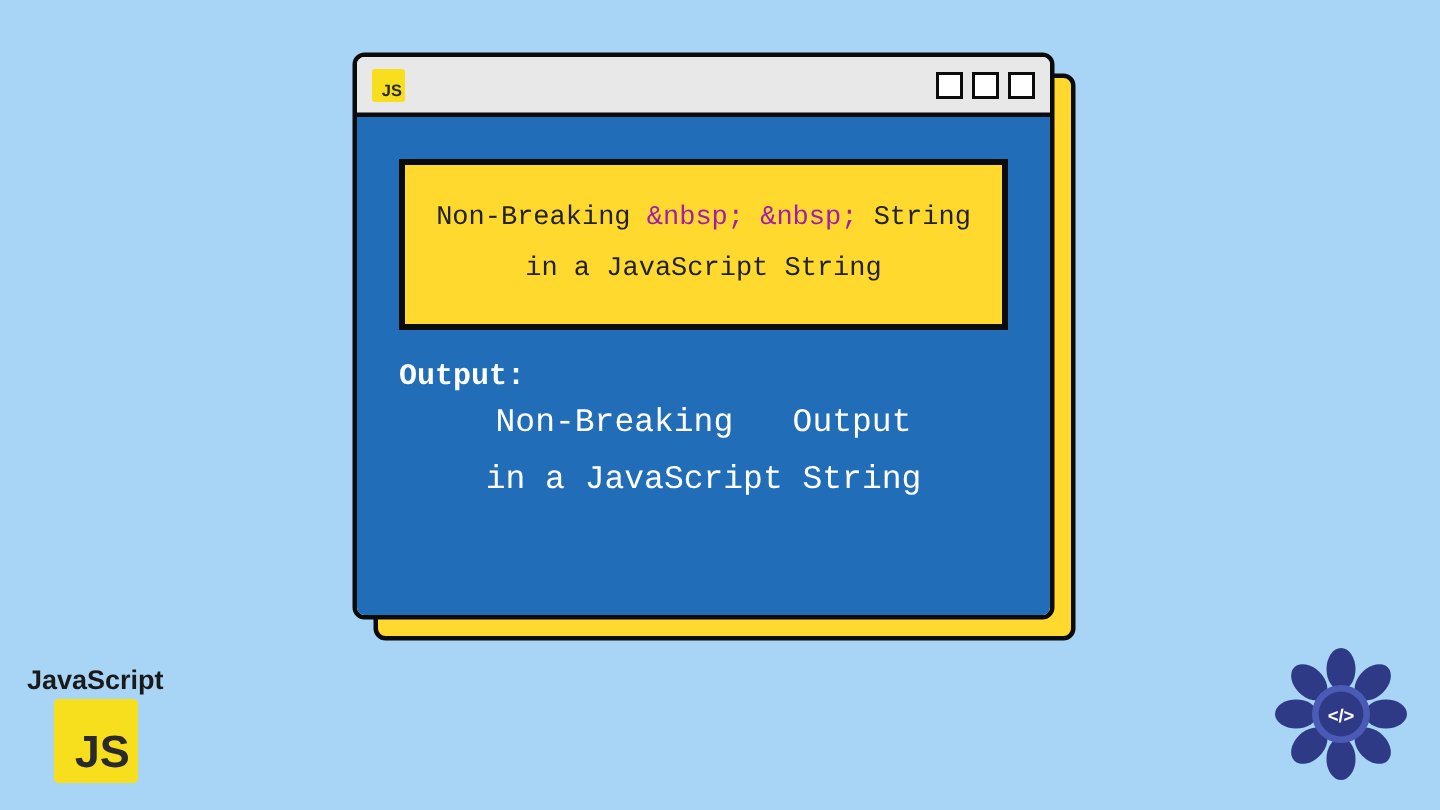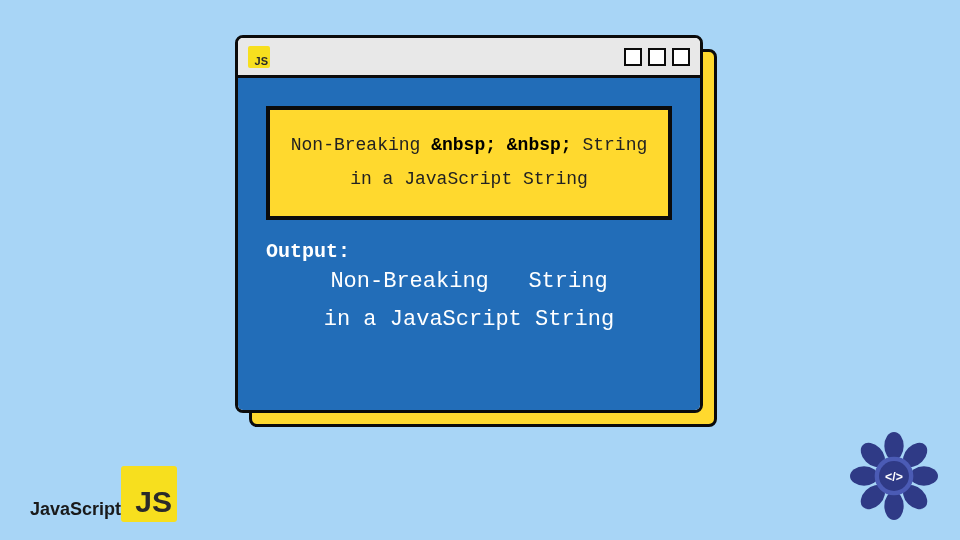--- a/index.html
+++ b/index.html
@@ -85,21 +85,21 @@
   .code-box {
     background: #ffd92e;
     border: 4px solid #0b0b0b;
     padding: 18px 10px 20px 10px;
     text-align: center;
     font-size: 18px;
     line-height: 1.9;
     color: #222;
     font-weight: 500;
   }
-  .code-box .entity { color: #000000; font-weight: bold; }
+  .code-box .entity { color: #a21caf; font-weight: normal; }
   .output-label {
     color: #fff;
     font-weight: bold;
     font-size: 20px;
     margin-top: 20px;
     margin-bottom: 0;
   }
   .output-text {
     color: #fff;
     font-size: 22px;
@@ -107,22 +107,22 @@
     line-height: 1.7;
     white-space: pre;
   }
 
   
   .js-logo-corner {
     position: absolute;
     left: 18px;
     bottom: 18px;
     display: flex;
-    align-items: flex-end;
-    margin-left: 12px;
+    flex-direction: column;
+    align-items: center;
   }
   .js-logo-label {
     font-family: Arial, sans-serif;
     font-weight: bold;
     font-size: 18px;
     color: #1a1a1a;
     margin-bottom: 2px;
   }
   .js-logo-big {
     width: 56px;
@@ -175,21 +175,21 @@
         <div class="win-box"></div>
         <div class="win-box"></div>
       </div>
     </div>
     <div class="win-body">
       <div class="code-box">
         <div><span>Non-Breaking </span><span class="entity">&amp;nbsp;</span><span> </span><span class="entity">&amp;nbsp;</span><span> String</span></div>
         <div>in a JavaScript String</div>
       </div>
       <div class="output-label">Output:</div>
-      <div class="output-text"><span>Non-Breaking   String</span>
+      <div class="output-text"><span>Non-Breaking   Output</span>
 <span>in a JavaScript String</span></div>
     </div>
   </div>
 </div>
 
 <div class="js-logo-corner">
   <div class="js-logo-label">JavaScript</div>
   <div class="js-logo-big">JS</div>
 </div>
 

